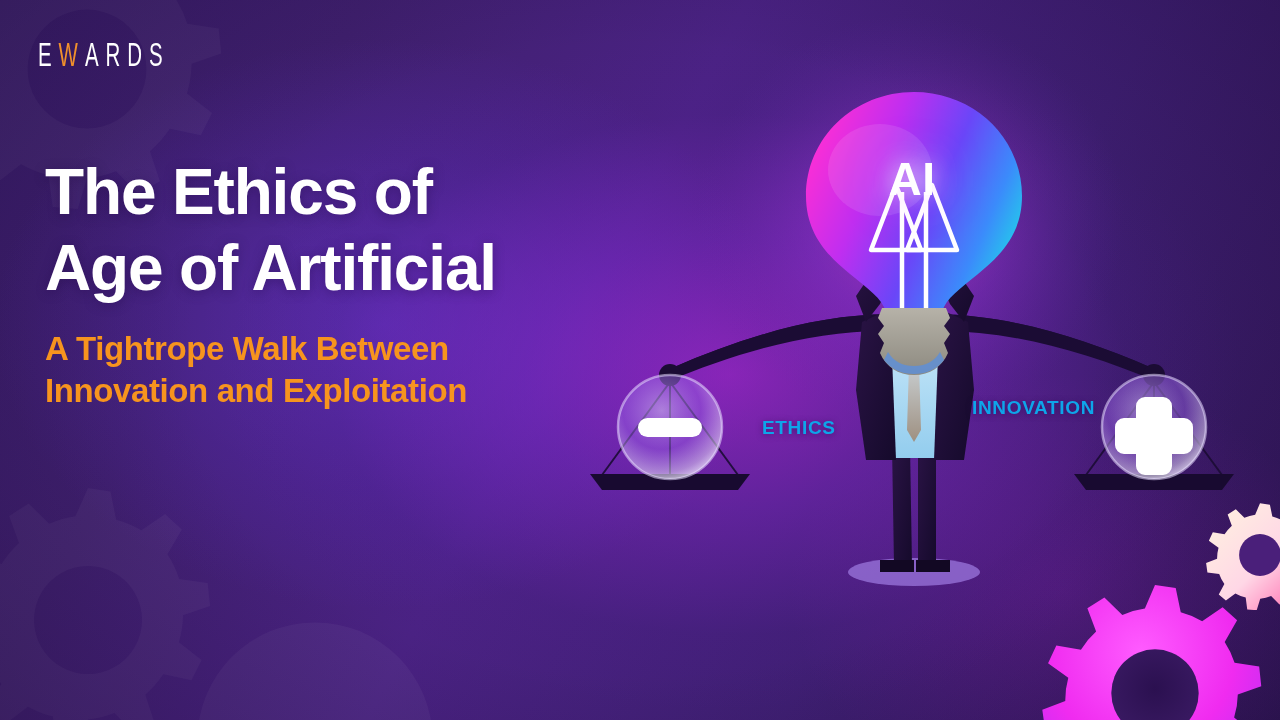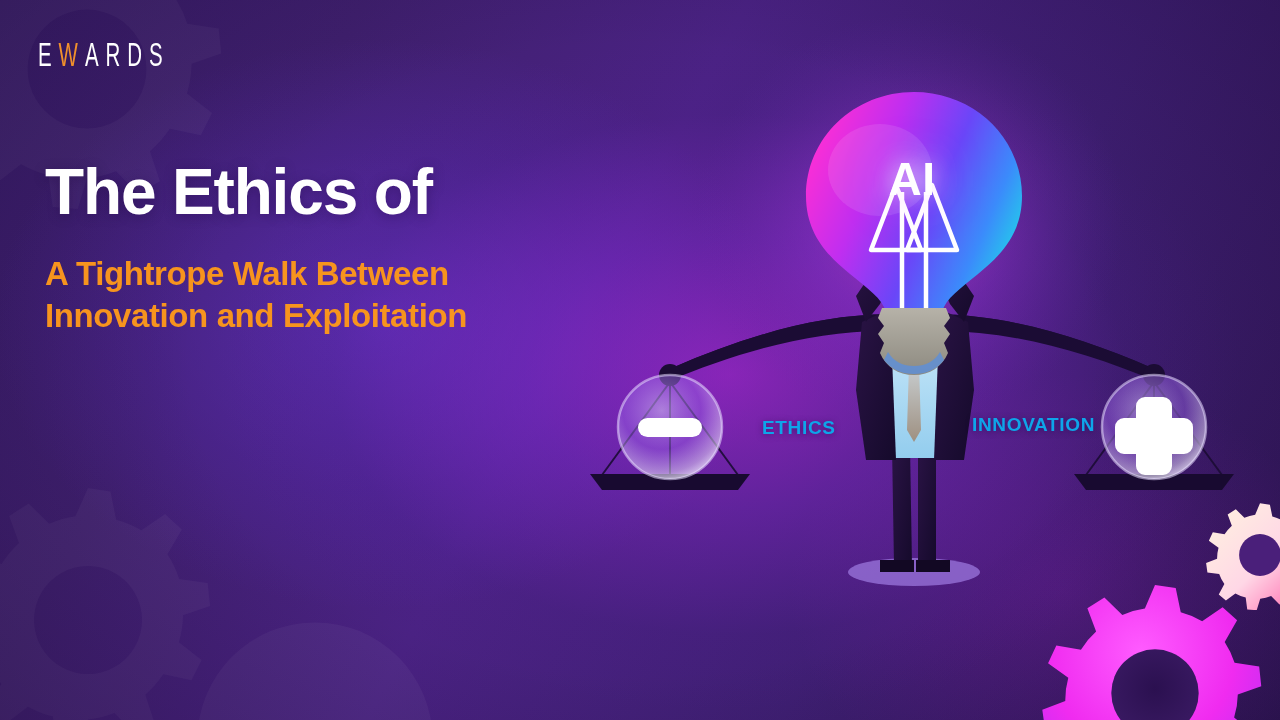--- a/index.html
+++ b/index.html
@@ -119,21 +119,21 @@
   .scale-label {
     position: absolute;
     color: #0ea5e9;
     font-size: 19px;
     font-weight: 700;
     letter-spacing: 0.035em;
     white-space: nowrap;
     text-shadow: 0 1px 6px rgba(40, 10, 70, 0.55);
   }
   .lbl-ethics { left: 182px; top: 357px; }
-  .lbl-innovation { left: 392px; top: 354px; }
+  .lbl-innovation { left: 392px; top: 337px; }
 
   .bulb-text {
     position: absolute;
     left: 272px;
     top: 76px;
     width: 120px;
     text-align: center;
     color: #ffffff;
     font-size: 46px;
     font-weight: 800;
@@ -187,20 +187,21 @@
 
   <div class="logo">
     <span class="l-rest">E</span>
       <span class="l-w">W</span>
       <span class="l-rest">ARDS</span>
   </div>
 
   <div class="copy">
     <h1 class="headline">
       <span class="ln">The Ethics of</span>
+      <span class="ln">Age of Artificial</span>
     </h1>
     <p class="subhead">
       <span class="ln">A Tightrope Walk Between</span>
       <span class="ln">Innovation and Exploitation</span>
     </p>
   </div>
 
   <div class="illus">
     <svg viewBox="0 0 700 620">
       <defs>

